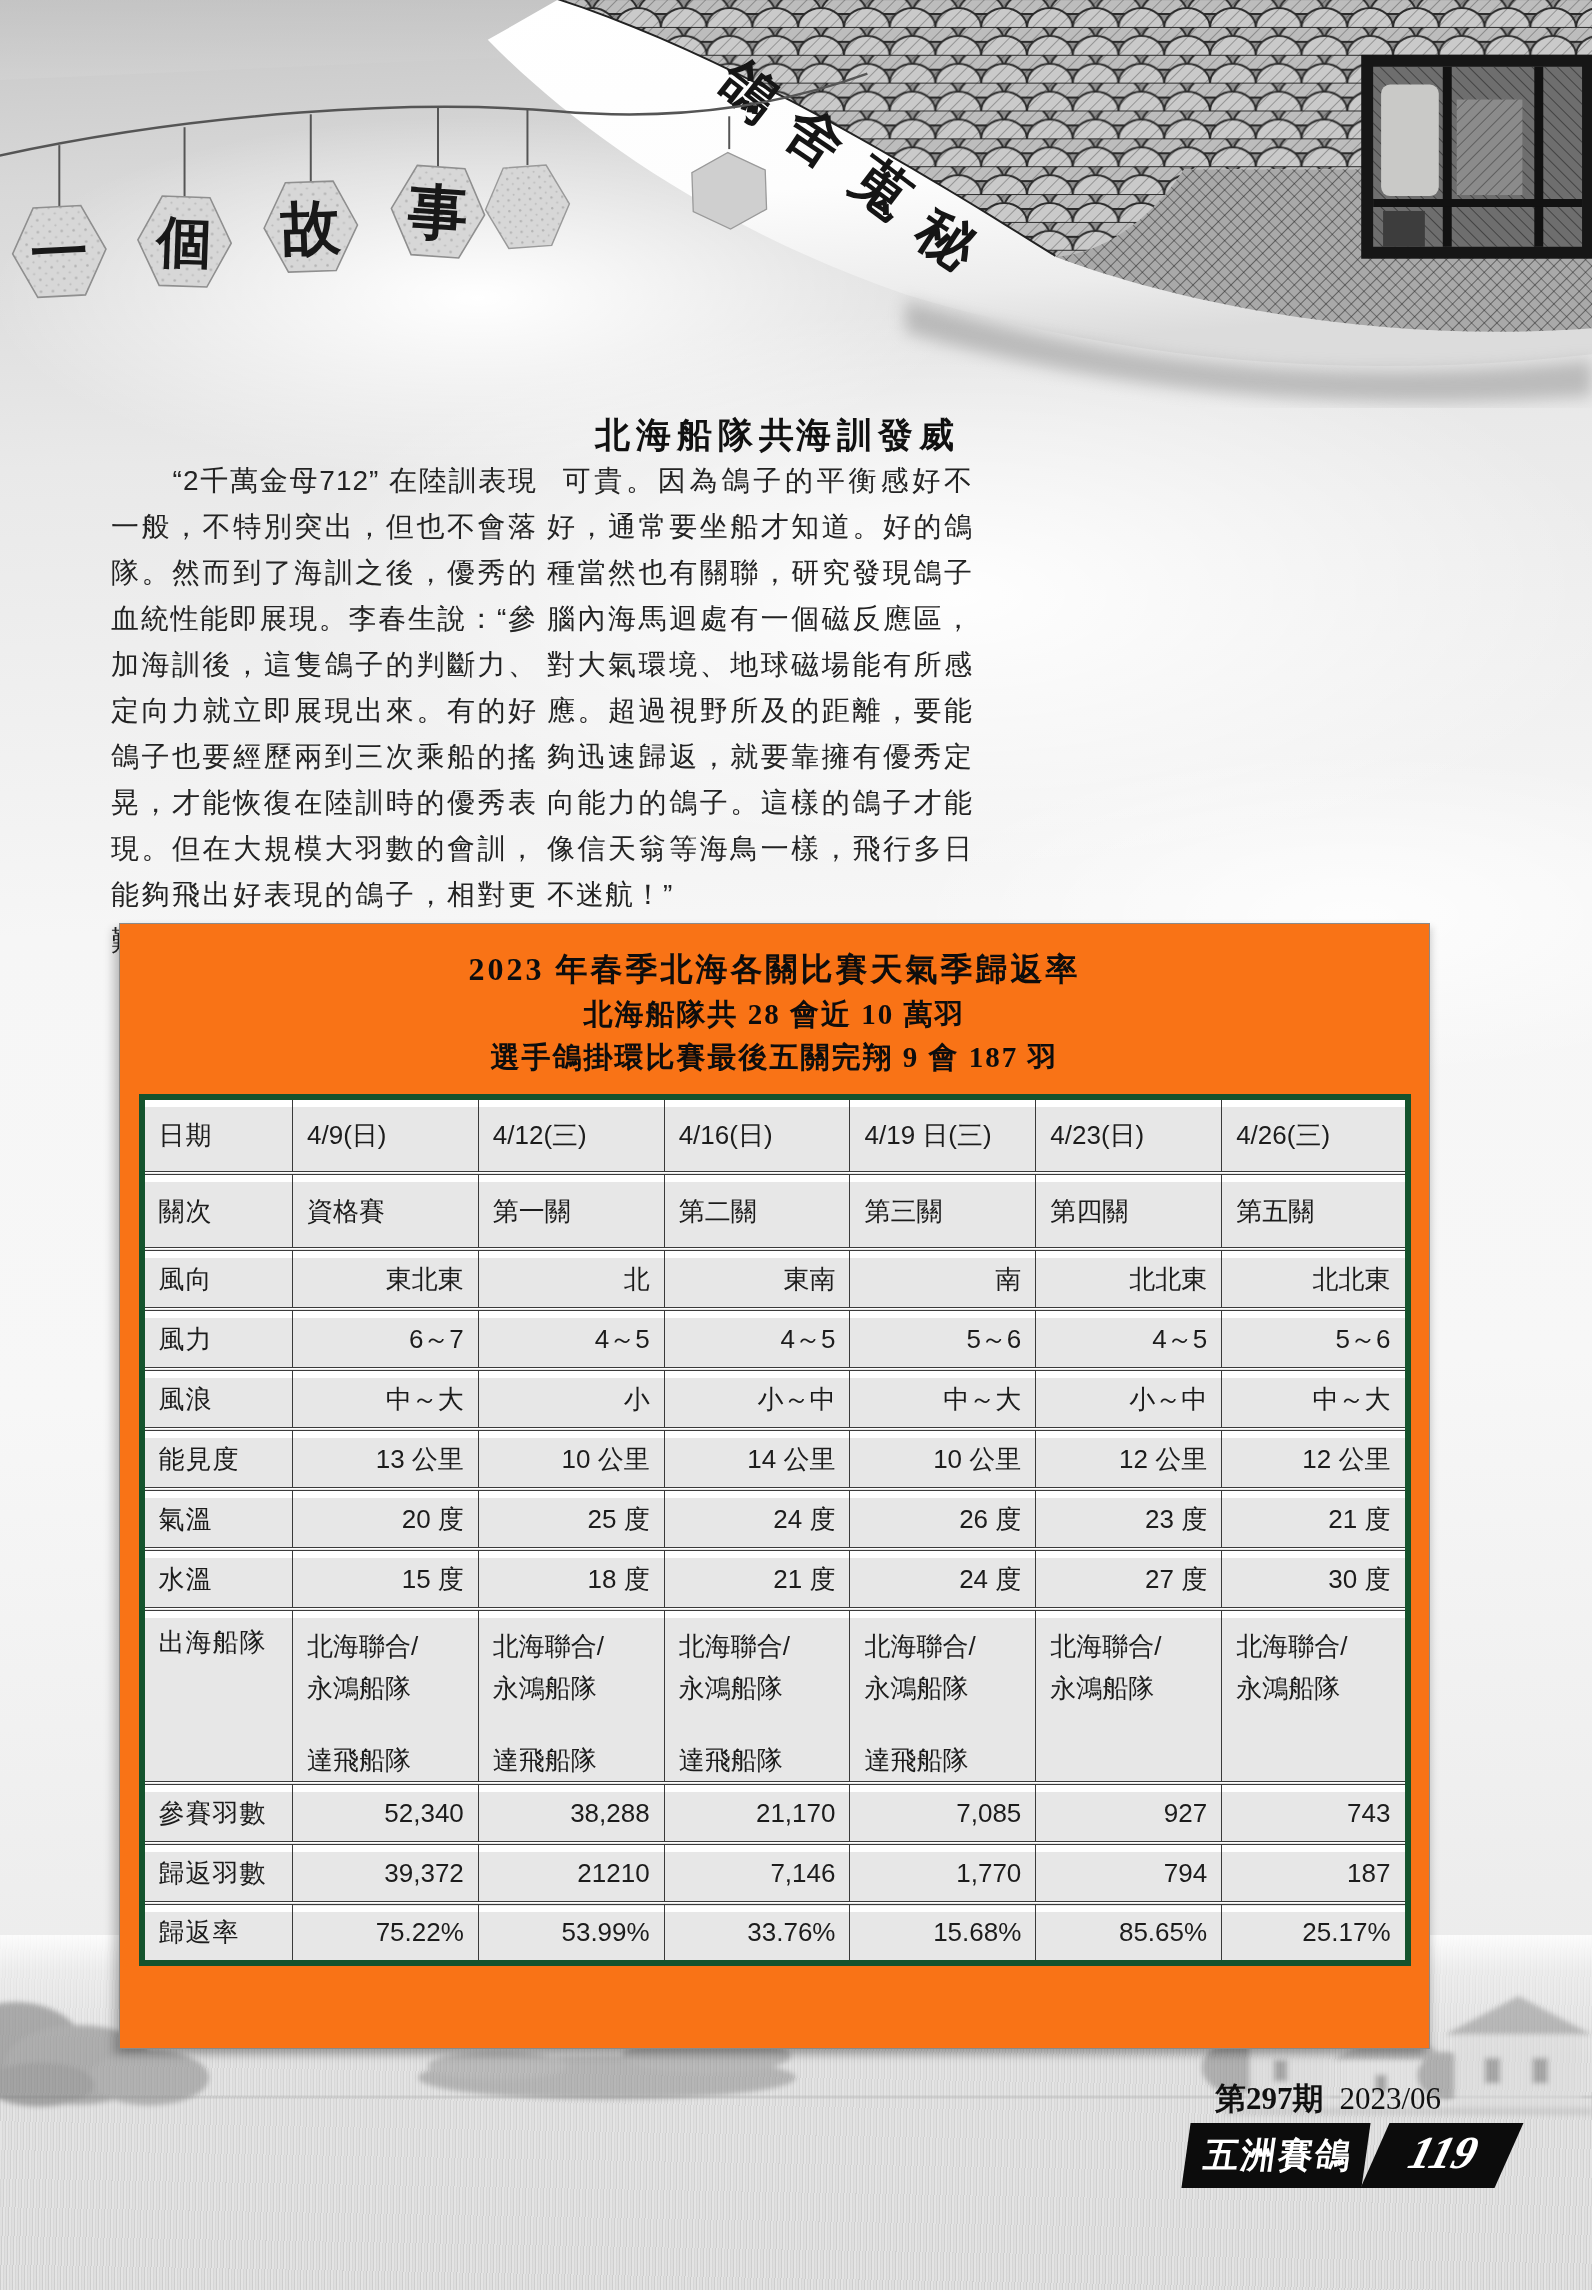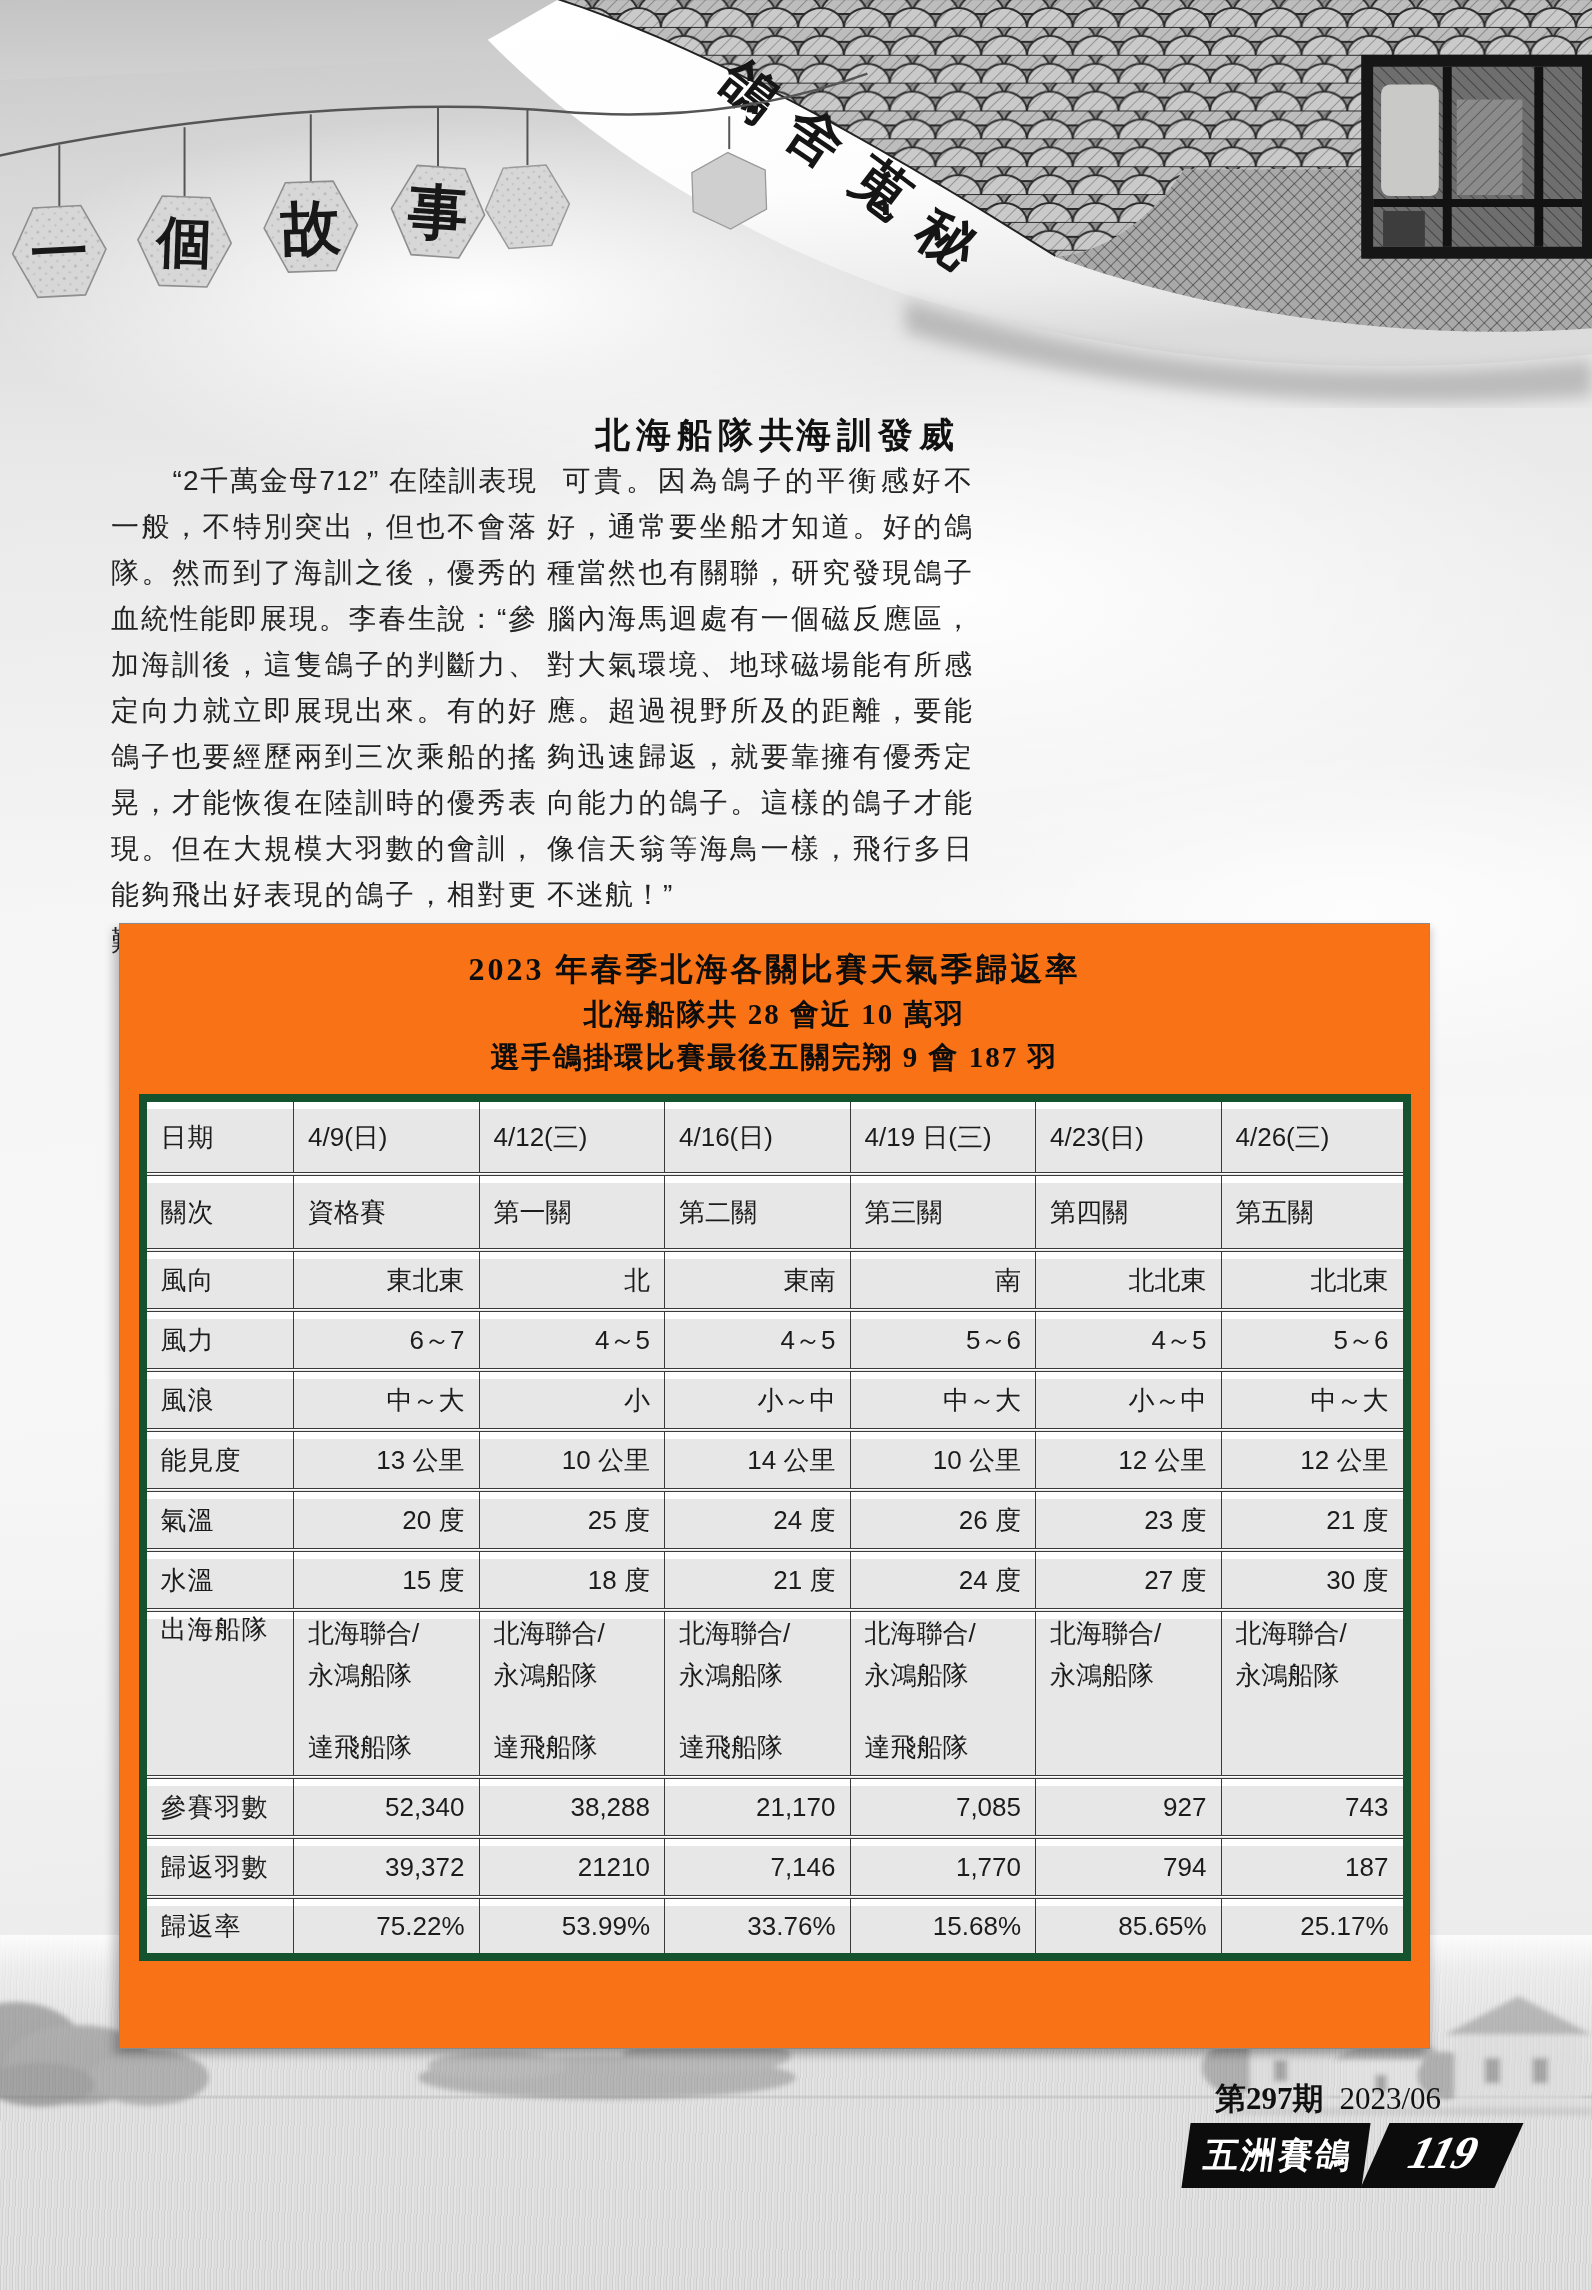--- a/index.html
+++ b/index.html
@@ -32,31 +32,31 @@
   .heading-right{left:796px;}
   .bodycol{position:absolute;top:458px;width:426px;font-size:28px;line-height:46px;letter-spacing:1px;
     color:#232323;text-align:justify;text-justify:inter-ideograph;font-family:var(--sans);}
   .col-left{left:111px;text-indent:2.2em;}
   .col-right{left:547px;text-indent:.55em;}
   
   .panel{position:absolute;left:119px;top:923px;width:1311px;height:1126px;background:#f97316;
     border:1px solid #8a8a8a;box-shadow:-6px 6px 9px rgba(0,0,0,.22),3px 4px 7px rgba(0,0,0,.12);box-sizing:border-box;}
   .t1{margin-top:24px;text-align:center;font-family:var(--serif);font-weight:700;font-size:32px;letter-spacing:3px;color:#0d0d0d;}
   .t2{margin-top:3px;text-align:center;font-family:var(--serif);font-weight:700;font-size:29px;letter-spacing:2px;color:#0d0d0d;}
-  .wtable{border-collapse:collapse;table-layout:fixed;width:1272px;margin:16px auto 0;border:8px solid #14532d;
+  .wtable{border-collapse:collapse;table-layout:fixed;width:1272px;margin:16px auto 0;border:6px solid #14532d;
     font-family:var(--sans);font-size:26px;color:#1c1c1c;}
   .wtable td{border-left:1px solid #3a3a3a;border-top:4px double #3a3a3a;height:60px;
     background:linear-gradient(#ffffff 0,#ffffff 7px,#e7e7e7 7px);padding:0 14px;vertical-align:middle;box-sizing:border-box;}
   .wtable tr:first-child td{border-top:none;}
   .wtable td:first-child{border-left:none;}
   .rowlabel{width:151px;background:linear-gradient(#ffffff 0,#ffffff 7px,#f0f0f0 7px);text-align:left;letter-spacing:1px;}
   .al-r{text-align:right;}
   .al-l{text-align:left;}
   .row-0 td,.row-1 td{height:76px;}
-  .tall td{height:167px;vertical-align:top;}
+  .tall td{height:167px;vertical-align:top;padding-top:14px;}
   .cellline{line-height:42px;}
   .gap{height:30px;}
   
   .issue{position:absolute;top:2078px;right:151px;font-family:var(--serif);font-size:31px;color:#101010;}
   .issue .isno{font-weight:700;margin-right:16px;}
   .logo{position:absolute;left:1186px;top:2123px;display:flex;align-items:stretch;}
   .logo-name{display:inline-block;background:#0c0c0c;color:#fff;font-family:var(--sans);font-weight:900;
     font-size:35px;padding:9px 14px 9px 18px;transform:skewX(-8deg);letter-spacing:2px;}
   .logo-page{display:inline-block;background:#0c0c0c;color:#fff;font-family:var(--serif);font-weight:700;
     font-size:46px;padding:3px 34px 5px;transform:skewX(-24deg);margin-left:9px;}

